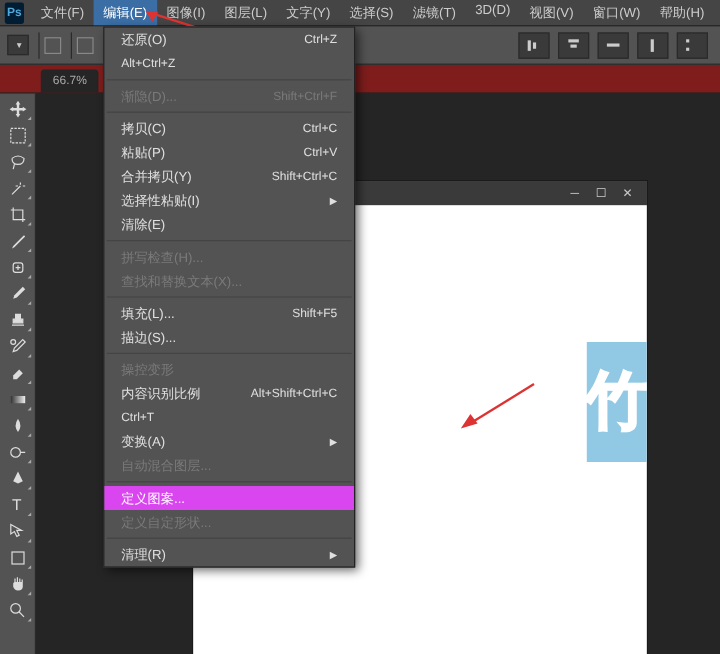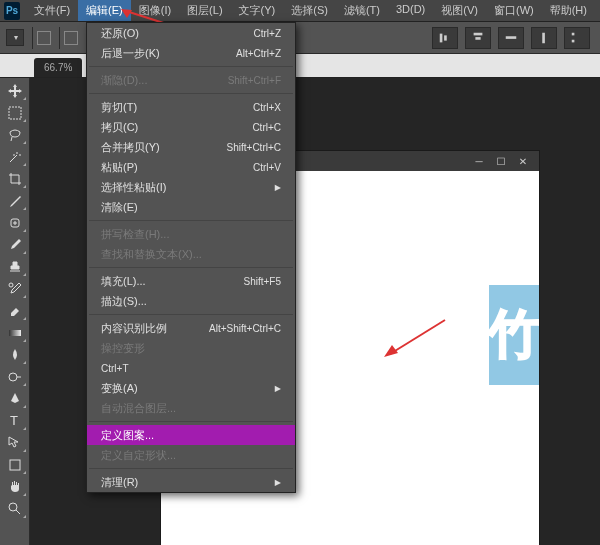--- a/index.html
+++ b/index.html
@@ -9,21 +9,21 @@
 .ps-logo { width: 16px; height: 18px; background: #001d33; color: #4fa8d8; font-weight: bold; font-size: 10px; display: flex; align-items: center; justify-content: center; border-radius: 2px; margin-right: 6px; }
 .menu-item { padding: 3px 8px; cursor: default; }
 .menu-item.open { background: #3a6ea5; color: #fff; }
 
 .optionsbar { height: 32px; background: #535353; display: flex; align-items: center; padding: 0 6px; border-bottom: 1px solid #2a2a2a; position: relative; }
 .opt-btn { background: #3a3a3a; border: 1px solid #2a2a2a; padding: 3px 5px; margin-right: 4px; display: flex; align-items: center; gap: 2px; }
 .opt-sep { width: 1px; height: 22px; background: #2a2a2a; margin: 0 4px; }
 .opt-right { margin-left: auto; display: flex; gap: 3px; }
 .opt-right .opt-btn { width: 26px; height: 22px; justify-content: center; }
 
-.tabbar { height: 24px; background: #e5e5e5; display: flex; align-items: flex-end; padding-left: 34px; border-bottom: 1px solid #222; }
+.tabbar { height: 24px; background: #7f1d1d; display: flex; align-items: flex-end; padding-left: 34px; border-bottom: 1px solid #222; }
 .doc-tab { padding: 4px 10px; background: #252525; color: #aaa; font-size: 10px; border-top-left-radius: 3px; border-top-right-radius: 3px; }
 
 .main { display: flex; height: calc(100% - 78px); }
 .toolbar { width: 30px; background: #535353; display: flex; flex-direction: column; padding: 2px; border-right: 1px solid #2a2a2a; }
 .tool { width: 24px; height: 20px; margin: 1px auto; display: flex; align-items: center; justify-content: center; color: #ddd; position: relative; }
 .tool svg { width: 16px; height: 16px; }
 .tool::after { content: ''; position: absolute; right: 1px; bottom: 1px; width: 0; height: 0; border-left: 3px solid transparent; border-bottom: 3px solid #aaa; }
 
 .canvas-area { flex: 1; background: #252525; position: relative; }
 .doc-window { position: absolute; left: 130px; top: 72px; width: 380px; height: 400px; background: #535353; border: 1px solid #1a1a1a; }
@@ -41,21 +41,21 @@
 .bamboo::before, .bamboo::after { content: ''; position: absolute; left: 0; right: 0; height: 8px; background: linear-gradient(180deg, #6aa030, #3a6015, #6aa030); }
 .bamboo::before { top: 70px; }
 .bamboo::after { top: 145px; }
 .ants { position: absolute; left: -1px; top: 29px; width: 68px; height: 222px; border: 1px dashed #000; pointer-events: none; }
 .watermark { position: absolute; right: 0; top: 100px; width: 50px; height: 100px; background: #91c8e4; display: flex; align-items: center; justify-content: center; }
 .watermark-char { color: #fff; font-size: 52px; font-weight: bold; -webkit-text-stroke: 2px #fff; }
 
 .dropdown { position: absolute; left: 86px; top: 22px; width: 210px; background: #535353; border: 1px solid #222; box-shadow: 3px 3px 8px rgba(0,0,0,0.6); z-index: 100; }
 .dd-item { display: flex; align-items: center; height: 20px; padding: 0 14px; color: #e0e0e0; cursor: default; }
 .dd-item.disabled { color: #7a7a7a; }
-.dd-item.selected { background: #a21caf; color: #fff; }
+.dd-item.selected { background: #d946ef; color: #fff; }
 .dd-label { flex: 1; }
 .dd-shortcut { font-size: 10px; }
 .dd-sep { height: 1px; background: #444; margin: 3px 2px; }
 .submenu-arrow { font-size: 8px; margin-left: 4px; }
 </style>
 </head>
 <body>
 
 <div class="menubar">
   <div class="ps-logo">Ps</div>
@@ -273,46 +273,41 @@
   <line x1="65" y1="8" x2="10" y2="42" stroke="#d33" stroke-width="2"></line>
   <polygon points="4,45 18,41 12,33" fill="#d33"></polygon>
 </svg>
 
 <div class="dropdown" id="dropdown">
     <div class="dd-item">
       <span class="dd-label">还原(O)</span>
       <span class="dd-shortcut">Ctrl+Z</span>
     </div>
     <div class="dd-item">
-      <span class="dd-label">后退一步(K)</span>
       <span class="dd-shortcut">Alt+Ctrl+Z</span>
     </div>
     <div class="dd-sep"></div>
     <div class="dd-item disabled">
       <span class="dd-label">渐隐(D)...</span>
       <span class="dd-shortcut">Shift+Ctrl+F</span>
     </div>
     <div class="dd-sep"></div>
     <div class="dd-item">
-      <span class="dd-label">剪切(T)</span>
-      <span class="dd-shortcut">Ctrl+X</span>
-    </div>
-    <div class="dd-item">
       <span class="dd-label">拷贝(C)</span>
       <span class="dd-shortcut">Ctrl+C</span>
     </div>
     <div class="dd-item">
+      <span class="dd-label">粘贴(P)</span>
+      <span class="dd-shortcut">Ctrl+V</span>
+    </div>
+    <div class="dd-item">
       <span class="dd-label">合并拷贝(Y)</span>
       <span class="dd-shortcut">Shift+Ctrl+C</span>
     </div>
     <div class="dd-item">
-      <span class="dd-label">粘贴(P)</span>
-      <span class="dd-shortcut">Ctrl+V</span>
-    </div>
-    <div class="dd-item">
       <span class="dd-label">选择性粘贴(I)</span>
       <span class="submenu-arrow">▶</span>
     </div>
     <div class="dd-item">
       <span class="dd-label">清除(E)</span>
     </div>
     <div class="dd-sep"></div>
     <div class="dd-item disabled">
       <span class="dd-label">拼写检查(H)...</span>
     </div>
@@ -321,27 +316,27 @@
     </div>
     <div class="dd-sep"></div>
     <div class="dd-item">
       <span class="dd-label">填充(L)...</span>
       <span class="dd-shortcut">Shift+F5</span>
     </div>
     <div class="dd-item">
       <span class="dd-label">描边(S)...</span>
     </div>
     <div class="dd-sep"></div>
+    <div class="dd-item disabled">
+      <span class="dd-label">操控变形</span>
+    </div>
     <div class="dd-item">
       <span class="dd-label">内容识别比例</span>
       <span class="dd-shortcut">Alt+Shift+Ctrl+C</span>
     </div>
-    <div class="dd-item disabled">
-      <span class="dd-label">操控变形</span>
-    </div>
     <div class="dd-item">
       <span class="dd-shortcut">Ctrl+T</span>
     </div>
     <div class="dd-item">
       <span class="dd-label">变换(A)</span>
       <span class="submenu-arrow">▶</span>
     </div>
     <div class="dd-item disabled">
       <span class="dd-label">自动混合图层...</span>
     </div>

